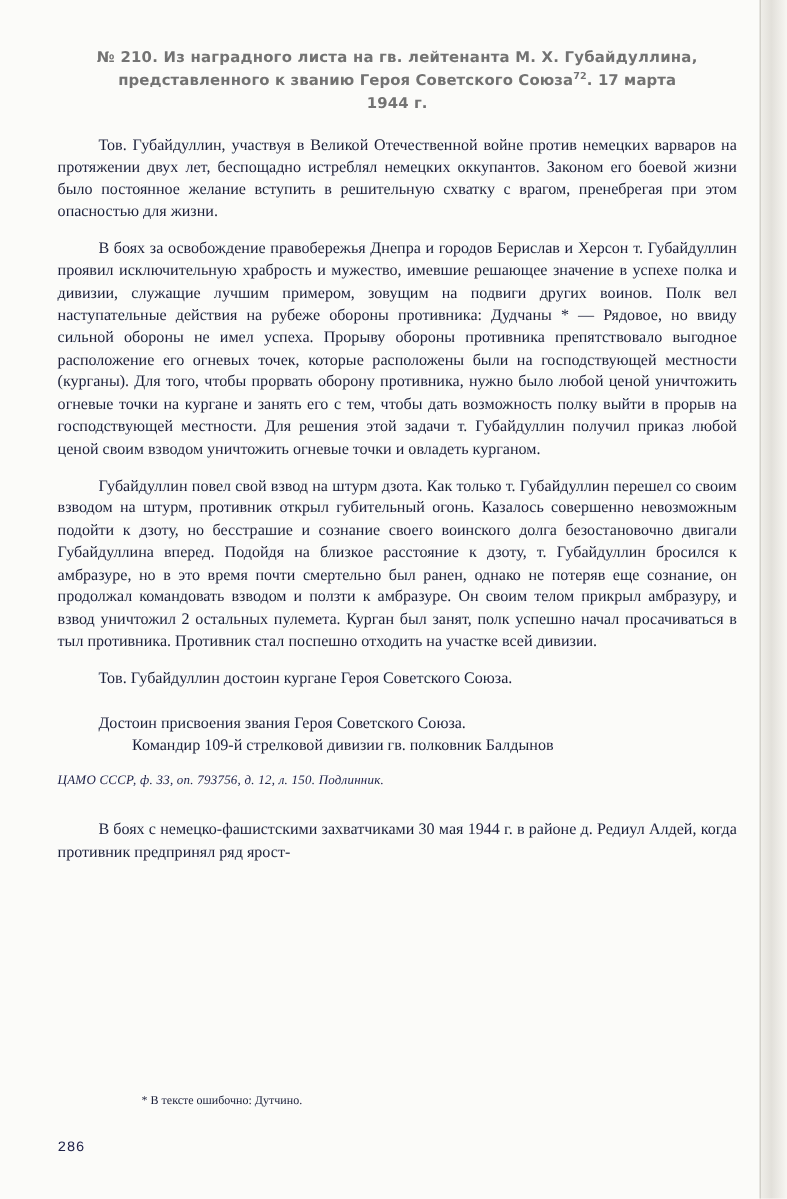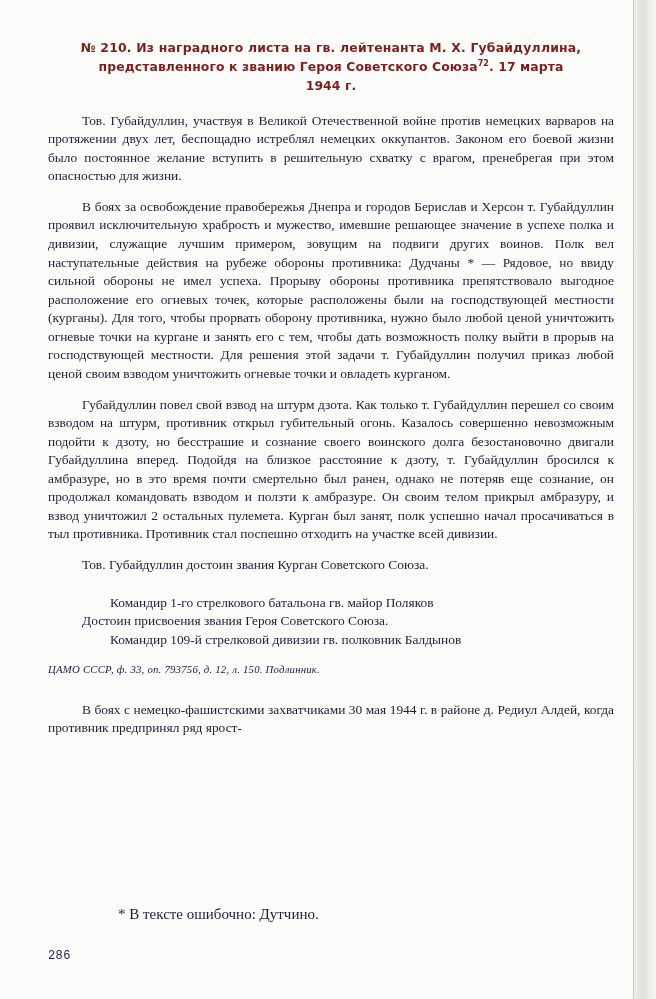--- a/index.html
+++ b/index.html
@@ -43,21 +43,21 @@
     left: 48px;
     top: 38px;
     width: 566px;
   }
   .doc-heading {
     font-family: "DejaVu Sans", sans-serif;
     font-weight: bold;
     font-size: 12.4px;
     line-height: 1.55;
     text-align: center;
-    color: #7f1d1d;
+    color: #737373;
     letter-spacing: 0.1px;
     margin: 0 0 16px 0;
   }
   .doc-heading .num {
     letter-spacing: 0.2px;
   }
   sup.note {
     font-size: 8px;
     vertical-align: super;
     font-weight: bold;
@@ -102,21 +102,21 @@
     position: absolute;
     left: 48px;
     bottom: 76px;
     width: 566px;
   }
   .footnote-sep {
     width: 0;
     border: none;
   }
   .footnote {
-    font-size: 15px;
+    font-size: 10px;
     color: #1b1f3a;
     padding-left: 70px;
   }
   .page-number {
     position: absolute;
     left: 48px;
     bottom: 36px;
     font-size: 12px;
     font-family: Liberation Mono, monospace;
     color: #20234a;
@@ -135,25 +135,24 @@
 
     <div class="doc-heading">
       <span class="num">№ 210. Из наградного листа на гв. лейтенанта М. Х. Губайдуллина,</span><br>
       <span>представленного к званию Героя Советского Союза</span><sup class="note">72</sup><span>. 17 марта</span><br>
       <span>1944 г.</span>
     </div>
 
     <p class="body">Тов. Губайдуллин, участвуя в Великой Отечественной войне против немецких варваров на протяжении двух лет, беспощадно истреблял немецких оккупантов. Законом его боевой жизни было постоянное желание вступить в решительную схватку с врагом, пренебрегая при этом опасностью для жизни.</p>
     <p class="body">В боях за освобождение правобережья Днепра и городов Берислав и Херсон т. Губайдуллин проявил исключительную храбрость и мужество, имевшие решающее значение в успехе полка и дивизии, служащие лучшим примером, зовущим на подвиги других воинов. Полк вел наступательные действия на рубеже обороны противника: Дудчаны * — Рядовое, но ввиду сильной обороны не имел успеха. Прорыву обороны противника препятствовало выгодное расположение его огневых точек, которые расположены были на господствующей местности (курганы). Для того, чтобы прорвать оборону противника, нужно было любой ценой уничтожить огневые точки на кургане и занять его с тем, чтобы дать возможность полку выйти в прорыв на господствующей местности. Для решения этой задачи т. Губайдуллин получил приказ любой ценой своим взводом уничтожить огневые точки и овладеть курганом.</p>
     <p class="body">Губайдуллин повел свой взвод на штурм дзота. Как только т. Губайдуллин перешел со своим взводом на штурм, противник открыл губительный огонь. Казалось совершенно невозможным подойти к дзоту, но бесстрашие и сознание своего воинского долга безостановочно двигали Губайдуллина вперед. Подойдя на близкое расстояние к дзоту, т. Губайдуллин бросился к амбразуре, но в это время почти смертельно был ранен, однако не потеряв еще сознание, он продолжал командовать взводом и ползти к амбразуре. Он своим телом прикрыл амбразуру, и взвод уничтожил 2 остальных пулемета. Курган был занят, полк успешно начал просачиваться в тыл противника. Противник стал поспешно отходить на участке всей дивизии.</p>
-    <p class="body">Тов. Губайдуллин достоин звания Курган Советского Союза.</p>
+    <p class="body">Тов. Губайдуллин достоин кургане Героя Советского Союза.</p>
 
     <div class="sig-block">
       <div class="spacer-10"></div>
-      <div class="line indent2">Командир 1-го стрелкового батальона гв. майор Поляков</div>
       <div class="line">Достоин присвоения звания Героя Советского Союза.</div>
       <div class="line indent2">Командир 109-й стрелковой дивизии гв. полковник Балдынов</div>
     </div>
 
     <div class="source">ЦАМО СССР, ф. 33, оп. 793756, д. 12, л. 150. Подлинник.</div>
 
     <div class="rule-block">
       <p class="body">В боях с немецко-фашистскими захватчиками 30 мая 1944 г. в районе д. Редиул Алдей, когда противник предпринял ряд ярост-</p>
     </div>
 

